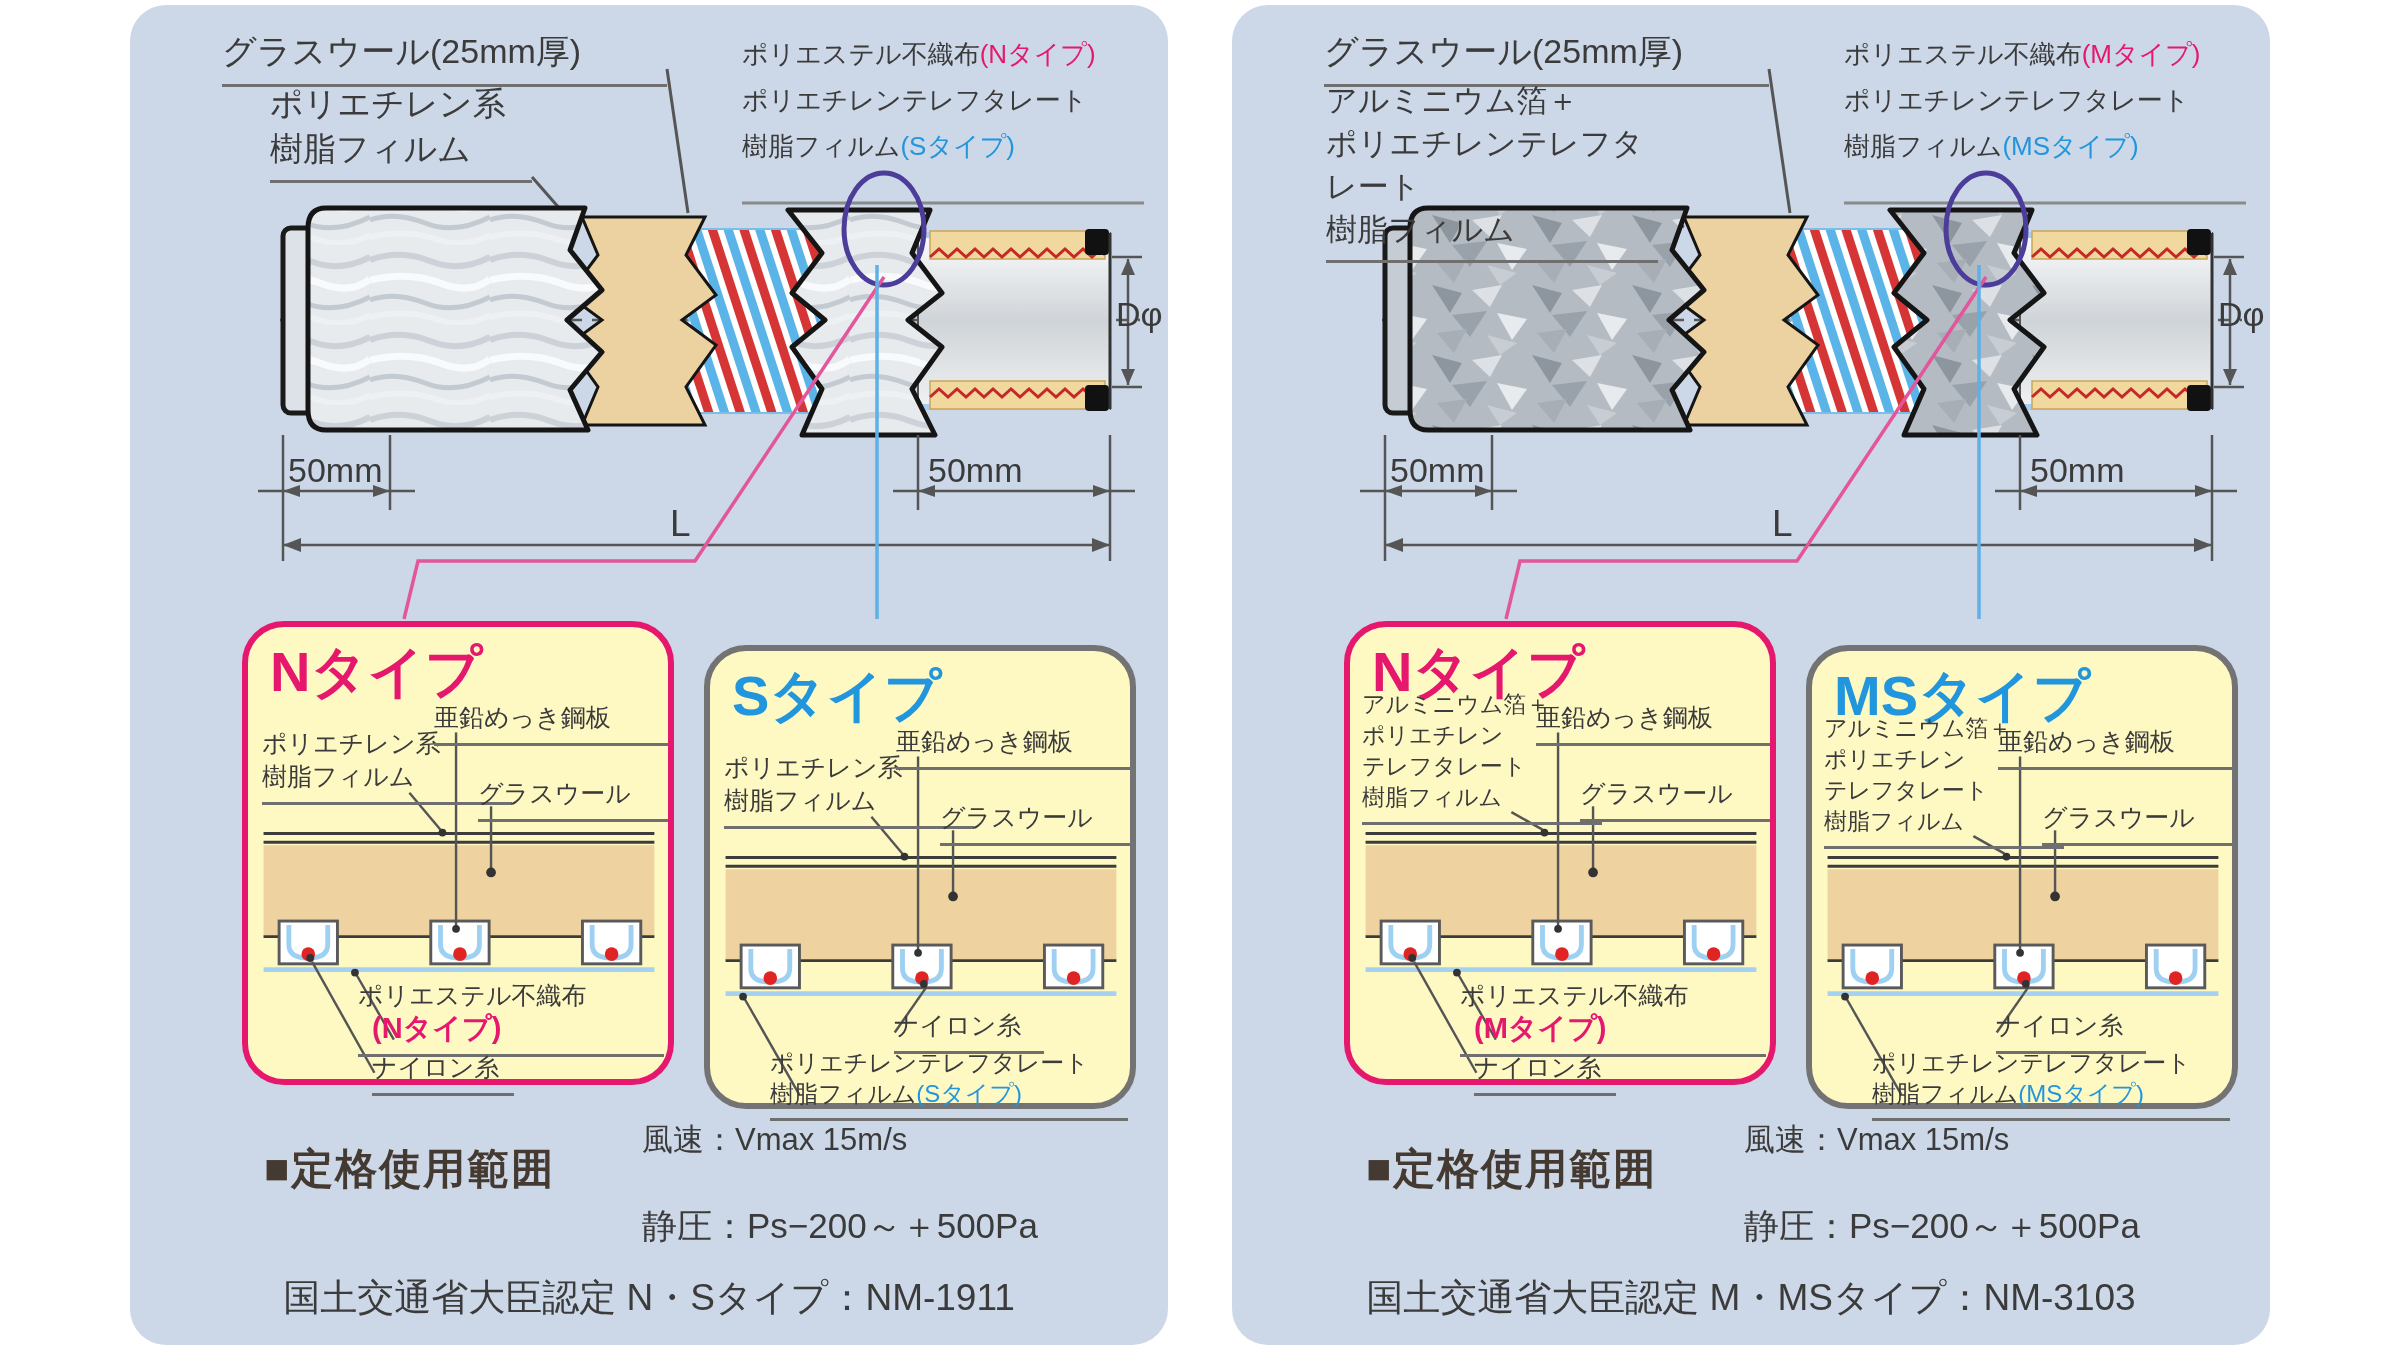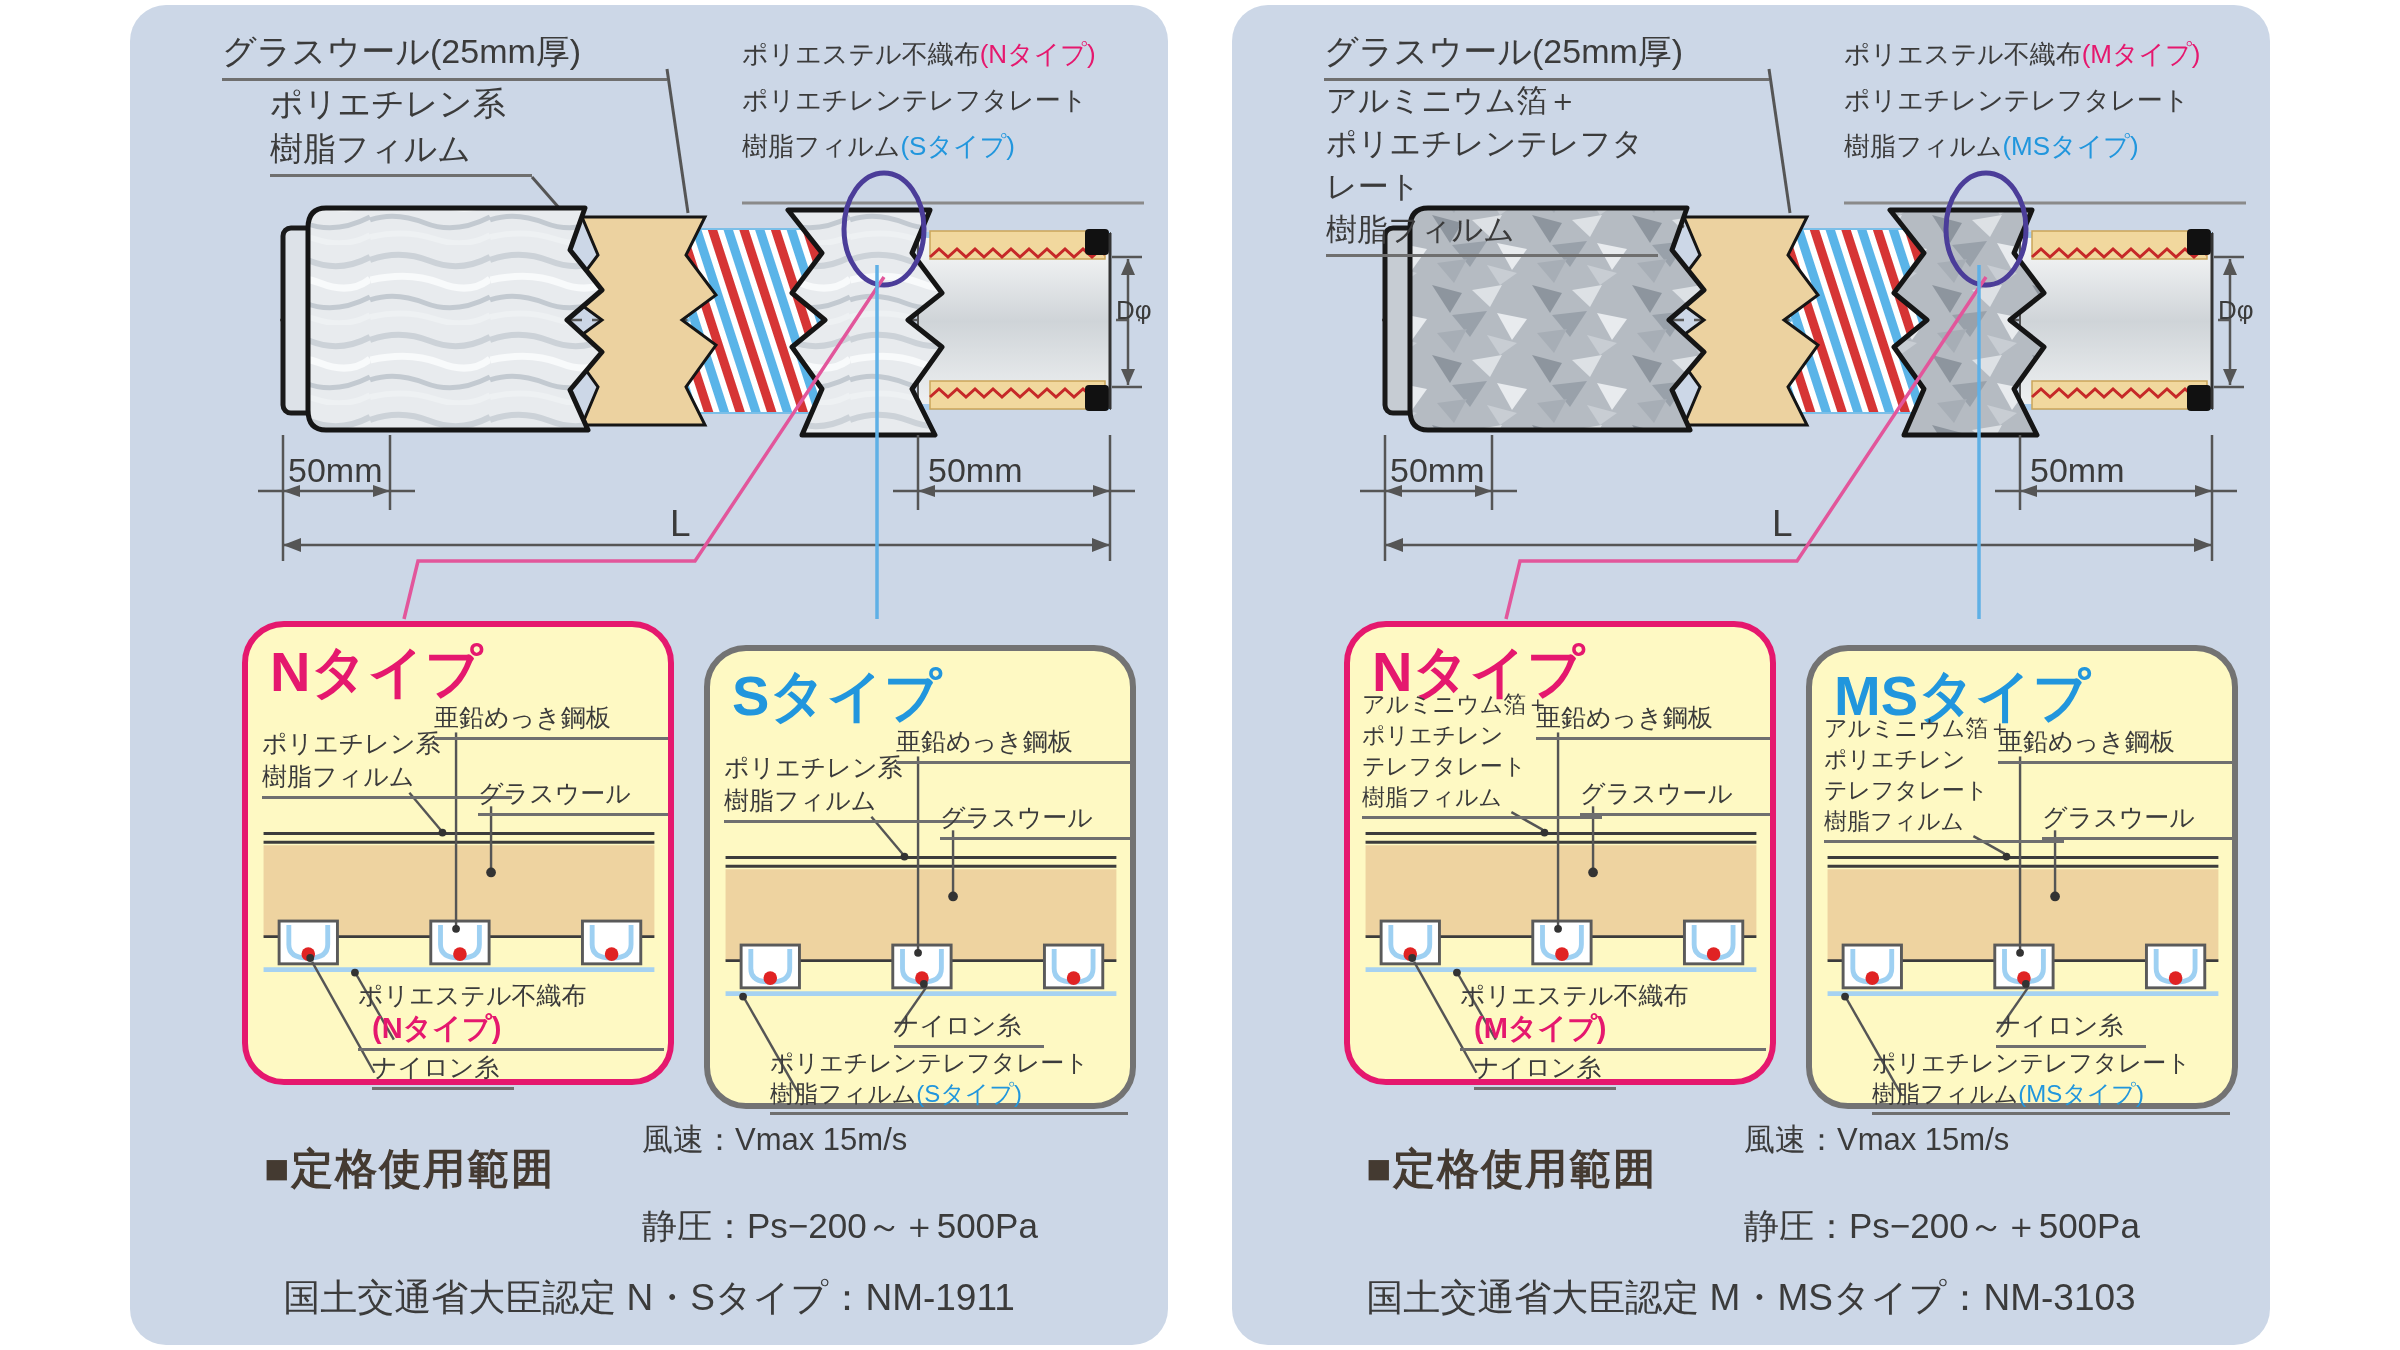--- a/index.html
+++ b/index.html
@@ -1,35 +1,35 @@
 <!DOCTYPE html>
 <html><head>
 <meta charset="utf-8">
 <style>
   html,body{margin:0;padding:0;background:#ffffff;}
   #page{position:relative;width:2400px;height:1350px;background:#ffffff;overflow:hidden;
         font-family:"Liberation Sans","DejaVu Sans",sans-serif;color:#3b3b3b;}
   .panel{position:absolute;top:5px;width:1038px;height:1340px;background:#ccd7e7;border-radius:36px;}
   #panel-left{left:130px;} #panel-right{left:1232px;}
   .lbl{position:absolute;color:#3b3b3b;z-index:5;}
-  .u{border-bottom:3px solid #6f6f6f;padding-bottom:3px;}
+  .u{border-bottom:3px solid #6f6f6f;padding-bottom:9px;}
   .pink{color:#e5186e;}
   .blue{color:#2196dd;}
   .ductsvg{position:absolute;left:0;top:0;z-index:2;}
   
   .gw-label{left:92px;top:24px;font-size:34px;width:445px;}
   .film-label-a{left:140px;top:76px;font-size:33px;line-height:45px;width:262px;}
   .film-label-b{left:94px;top:74px;font-size:31px;line-height:43px;width:332px;}
   .topright{left:612px;top:26px;font-size:26px;line-height:46px;}
   
   .dim{font-size:34px;color:#3b3b3b;z-index:6;}
   .dim-l-left{left:158px;top:446px;}
   .dim-l-right{left:798px;top:446px;}
   .dim-len{left:540px;top:498px;font-size:37px;}
-  .dim-dia{left:986px;top:290px;font-size:26px;}
+  .dim-dia{left:986px;top:290px;font-size:34px;}
   
   .tbox{position:absolute;top:616px;width:432px;height:464px;background:#fef9c3;
         border-radius:42px;box-sizing:border-box;z-index:8;}
   .pinkb{border:6px solid #e5186e;} .blueb{border:6px solid #737373;margin-top:24px;}
   .bx1{left:112px;} .bx2{left:574px;}
   .bsvg{position:absolute;left:0;top:0;z-index:1;}
   .b-title{position:absolute;left:22px;top:8px;font-size:56px;font-weight:bold;z-index:4;}
   .b-lbl{position:absolute;font-size:25px;line-height:33px;color:#3b3b3b;z-index:4;}
   .b-film2{left:14px;top:100px;width:250px;}
   .b-film4{left:12px;top:62px;width:240px;font-size:23px;line-height:31px;}

